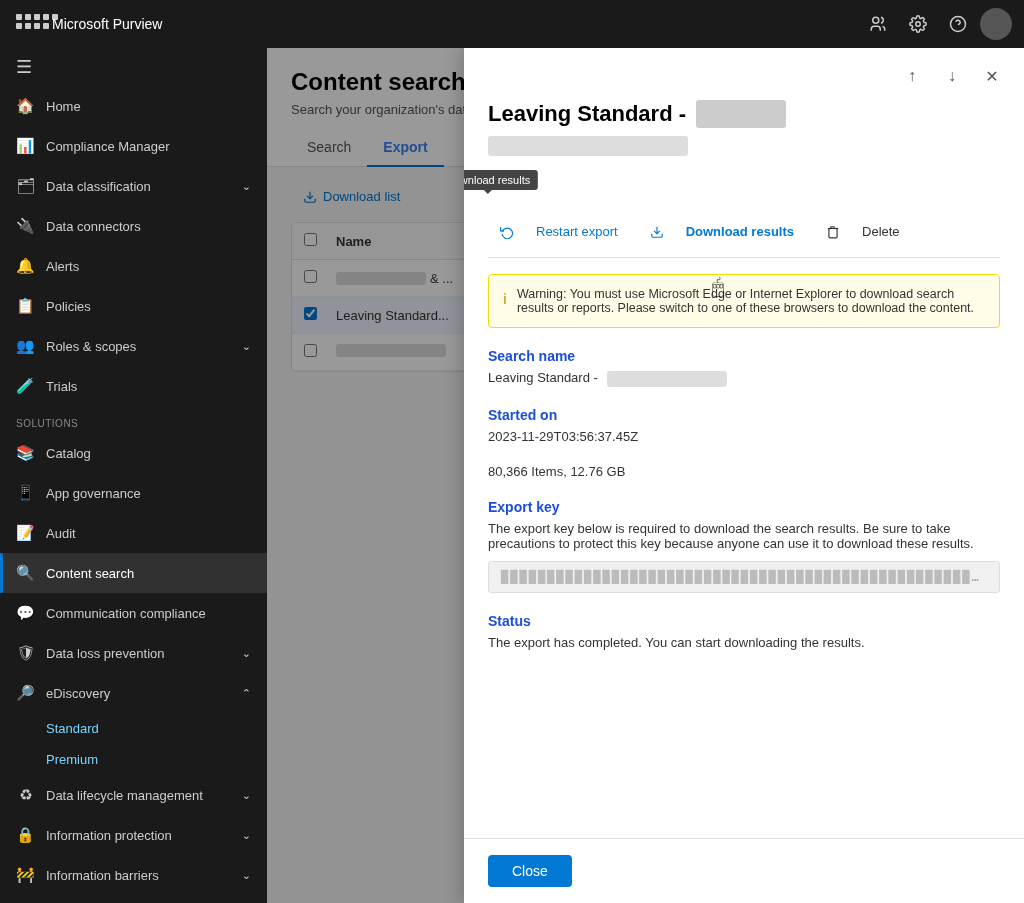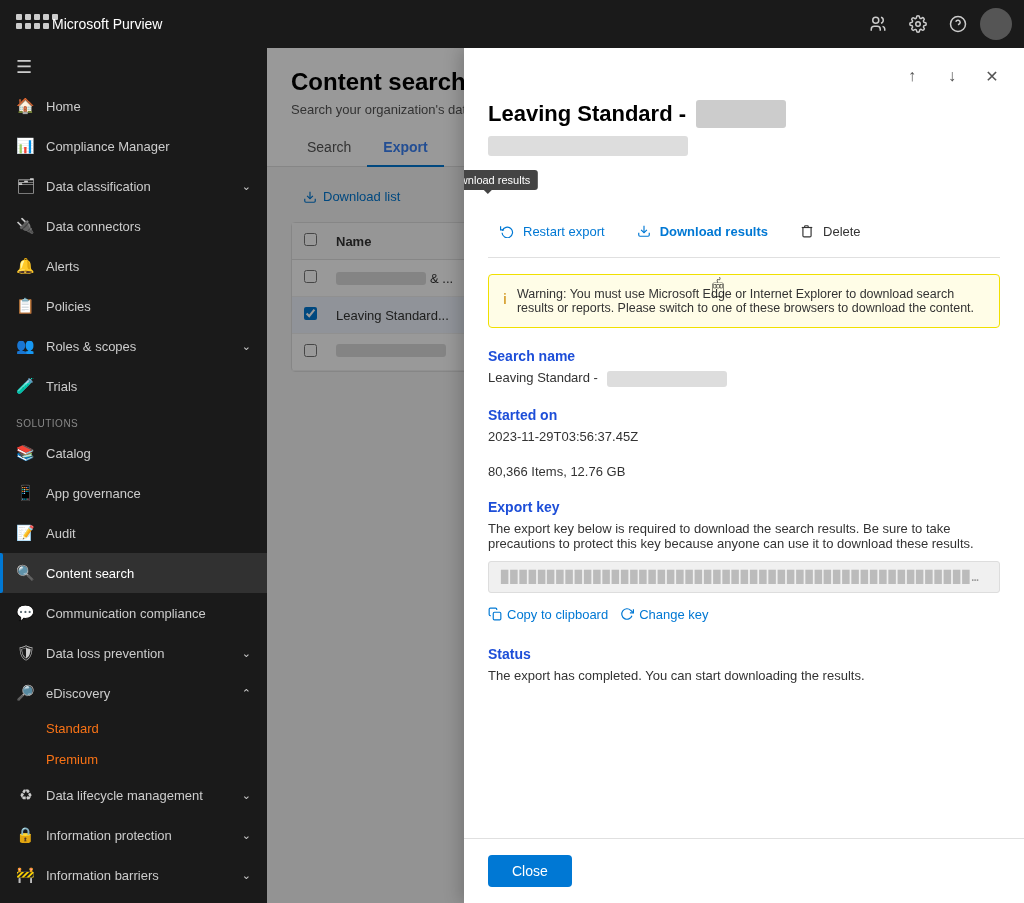--- a/index.html
+++ b/index.html
@@ -110,21 +110,21 @@
       font-weight: 400;
       text-transform: uppercase;
       letter-spacing: 0.5px;
     }
 
     .sidebar-sub-item {
       display: flex;
       align-items: flex-start;
       padding: 8px 16px 8px 46px;
       font-size: 13px;
-      color: #f97316;
+      color: #7dd3fc;
       cursor: pointer;
     }
 
     
     .content-area {
       flex: 1;
       background: #f5f5f5;
       position: relative;
       overflow: hidden;
     }
@@ -307,22 +307,22 @@
     .action-row {
       display: flex;
       align-items: center;
       gap: 8px;
       padding: 12px 0;
       border-bottom: 1px solid #e0e0e0;
       margin-bottom: 16px;
     }
     .action-btn {
       display: flex;
-      align-items: flex-start;
-      gap: 9px;
+      align-items: flex-end;
+      gap: 22px;
       padding: 6px 12px;
       border: none;
       background: transparent;
       color: #0078d4;
       font-size: 13px;
       cursor: pointer;
       border-radius: 4px;
     }
     .action-btn.delete-btn { color: #333; }
 
@@ -683,36 +683,20 @@
           <div class="detail-value">80,366 Items, 12.76 GB</div>
         </div>
 
         
         <div class="detail-section">
           <div class="detail-label">Export key</div>
           <div class="detail-value" style="margin-bottom:10px;">The export key below is required to download the search results. Be sure to take precautions to protect this key because anyone can use it to download these results.</div>
           <div class="key-field">
             <span style="color:#bbb;letter-spacing:2px;">████████████████████████████████████████████████████████████████████████████████████████████████████████████████████████████████</span>
           </div>
-          <div class="key-actions">
-            <button class="key-action-btn">
-              <svg width="14" height="14" viewBox="0 0 24 24" fill="none" stroke="#0078d4" stroke-width="2">
-                  <rect x="9" y="9" width="13" height="13" rx="2" ry="2"></rect>
-                  <path d="M5 15H4a2 2 0 0 1-2-2V4a2 2 0 0 1 2-2h9a2 2 0 0 1 2 2v1"></path>
-                </svg>
-              <span>Copy to clipboard</span>
-            </button>
-            <button class="key-action-btn">
-              <svg width="14" height="14" viewBox="0 0 24 24" fill="none" stroke="#0078d4" stroke-width="2">
-                  <polyline points="23 4 23 10 17 10"></polyline>
-                  <path d="M20.49 15a9 9 0 1 1-2.12-9.36L23 10"></path>
-                </svg>
-              <span>Change key</span>
-            </button>
-          </div>
         </div>
 
         
         <div class="detail-section">
           <div class="detail-label">Status</div>
           <div class="detail-value">The export has completed. You can start downloading the results.</div>
         </div>
       </div>
 
       <div class="panel-footer">

